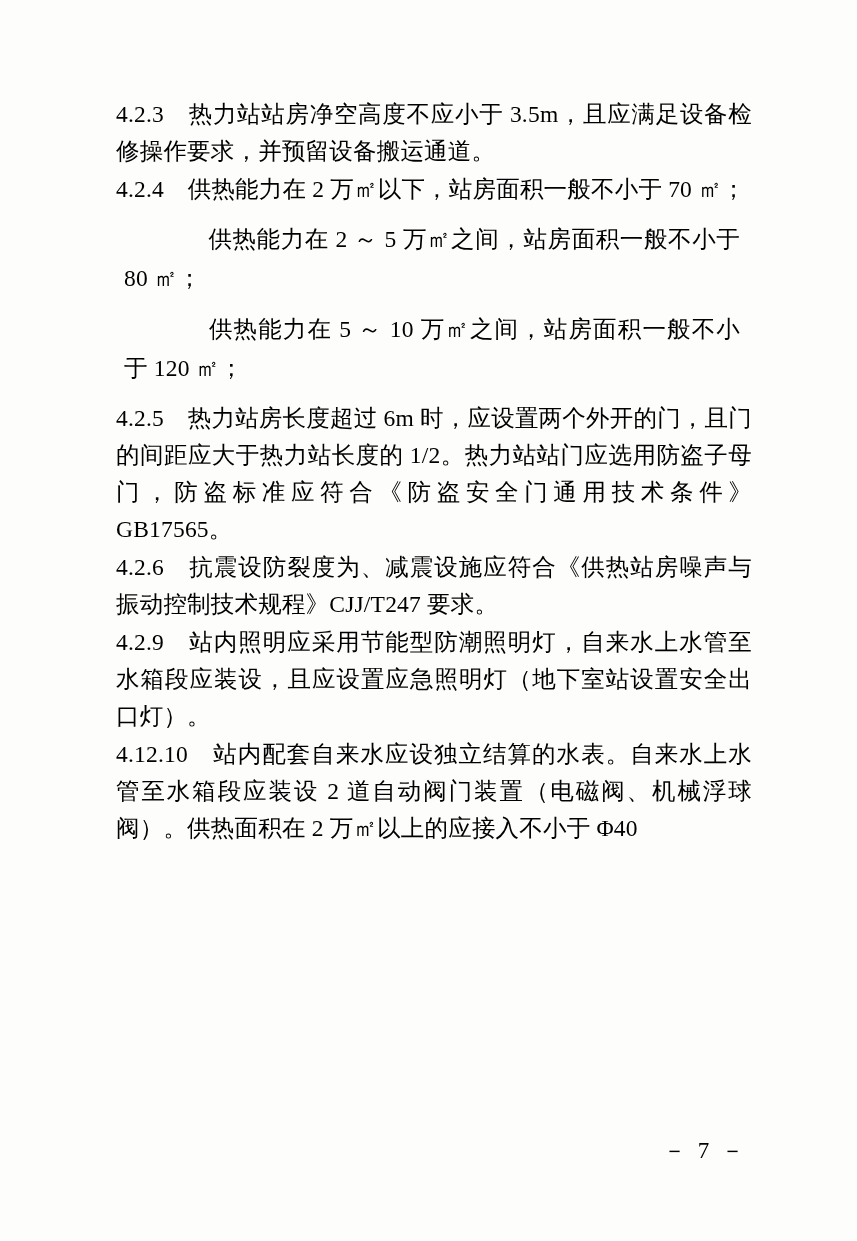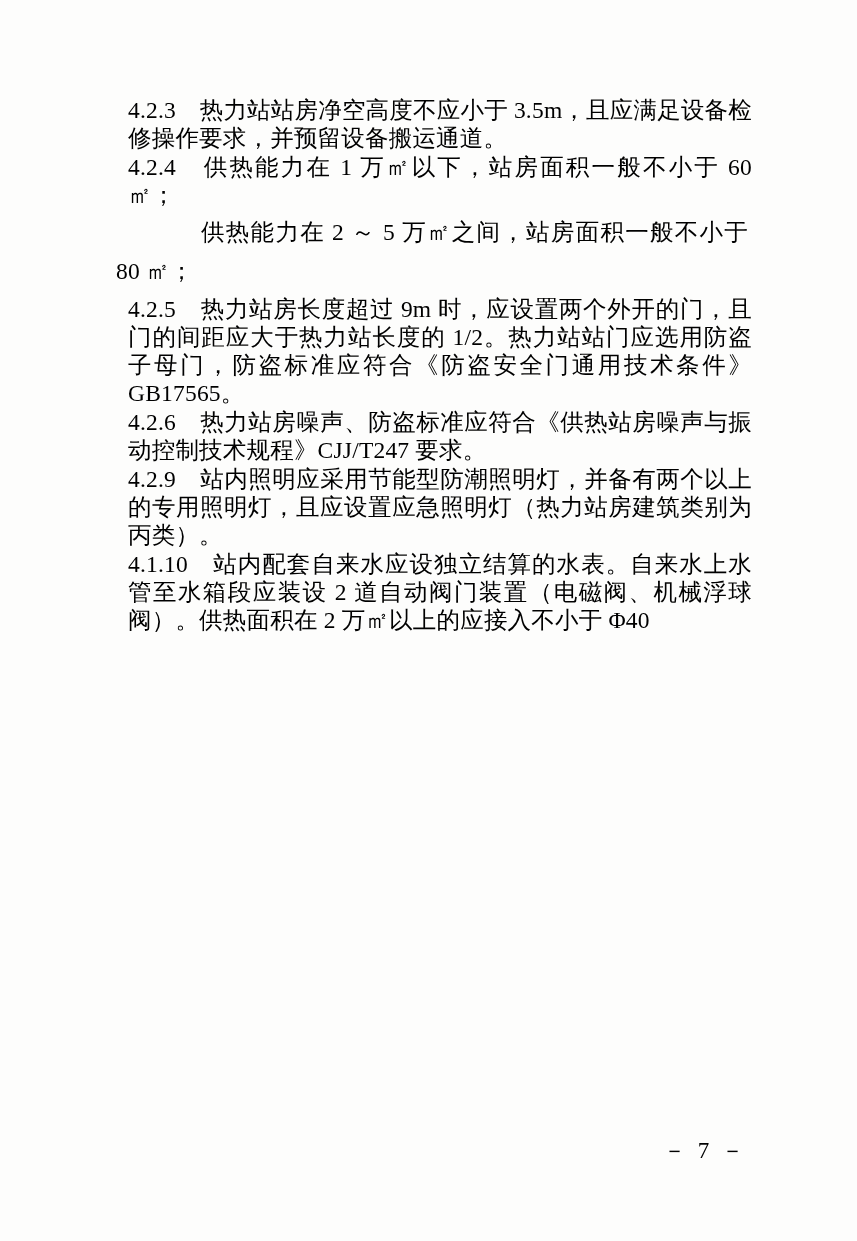--- a/index.html
+++ b/index.html
@@ -23,32 +23,32 @@
     background: #fdfdfc;
   }
   .content {
     position: absolute;
     left: 112px;
     top: 96px;
     width: 640px;
   }
   .para {
     font-size: 23.5px;
-    line-height: 28px;
+    line-height: 37px;
     text-align: justify;
     text-justify: inter-ideograph;
-    margin: 0 0 1px 16px;
+    margin: 0 0 1px 4px;
     letter-spacing: 0.2px;
   }
   .sub {
     font-size: 23.5px;
     line-height: 39px;
     text-align: justify;
     text-justify: inter-ideograph;
-    margin: 4px;
+    margin: 12px;
     letter-spacing: 0.2px;
   }
   .sub .lead {
     display: inline-block;
     width: 84px;
   }
   .pagenum {
     position: absolute;
     right: 110px;
     bottom: 75px;
@@ -58,33 +58,34 @@
   }
 </style>
 </head>
 <body>
 
 <div class="page">
   <div class="content">
 
     <p class="para">4.2.3　热力站站房净空高度不应小于 3.5m，且应满足设备检修操作要求，并预留设备搬运通道。</p>
 
-    <p class="para">4.2.4　供热能力在 1 万㎡以下，站房面积一般不小于 60 ㎡；</p>
+    <p class="para">4.2.4　供热能力在 2 万㎡以下，站房面积一般不小于 70 ㎡；</p>
 
     <p class="sub"><span class="lead"></span><span>供热能力在 2 ～ 5 万㎡之间，站房面积一般不小于 80 ㎡；</span></p>
 
+    <p class="sub"><span class="lead"></span><span>供热能力在 5 ～ 10 万㎡之间，站房面积一般不小于 120 ㎡；</span></p>
 
 
 
-    <p class="para">4.2.5　热力站房长度超过 9m 时，应设置两个外开的门，且门的间距应大于热力站长度的 1/2。热力站站门应选用防盗子母门，防盗标准应符合《防盗安全门通用技术条件》GB17565。</p>
+    <p class="para">4.2.5　热力站房长度超过 6m 时，应设置两个外开的门，且门的间距应大于热力站长度的 1/2。热力站站门应选用防盗子母门，防盗标准应符合《防盗安全门通用技术条件》GB17565。</p>
 
-    <p class="para">4.2.6　热力站房噪声、防盗标准应符合《供热站房噪声与振动控制技术规程》CJJ/T247 要求。</p>
+    <p class="para">4.2.6　抗震设防裂度为、减震设施应符合《供热站房噪声与振动控制技术规程》CJJ/T247 要求。</p>
 
 
 
-    <p class="para">4.2.9　站内照明应采用节能型防潮照明灯，并备有两个以上的专用照明灯，且应设置应急照明灯（热力站房建筑类别为丙类）。</p>
+    <p class="para">4.2.9　站内照明应采用节能型防潮照明灯，自来水上水管至水箱段应装设，且应设置应急照明灯（地下室站设置安全出口灯）。</p>
 
-    <p class="para">4.1.10　站内配套自来水应设独立结算的水表。自来水上水管至水箱段应装设 2 道自动阀门装置（电磁阀、机械浮球阀）。供热面积在 2 万㎡以上的应接入不小于 Φ40</p>
+    <p class="para">4.12.10　站内配套自来水应设独立结算的水表。自来水上水管至水箱段应装设 2 道自动阀门装置（电磁阀、机械浮球阀）。供热面积在 2 万㎡以上的应接入不小于 Φ40</p>
 
   </div>
 
   <div class="pagenum">－ 7 －</div>
 </div>
 
 </body></html>

